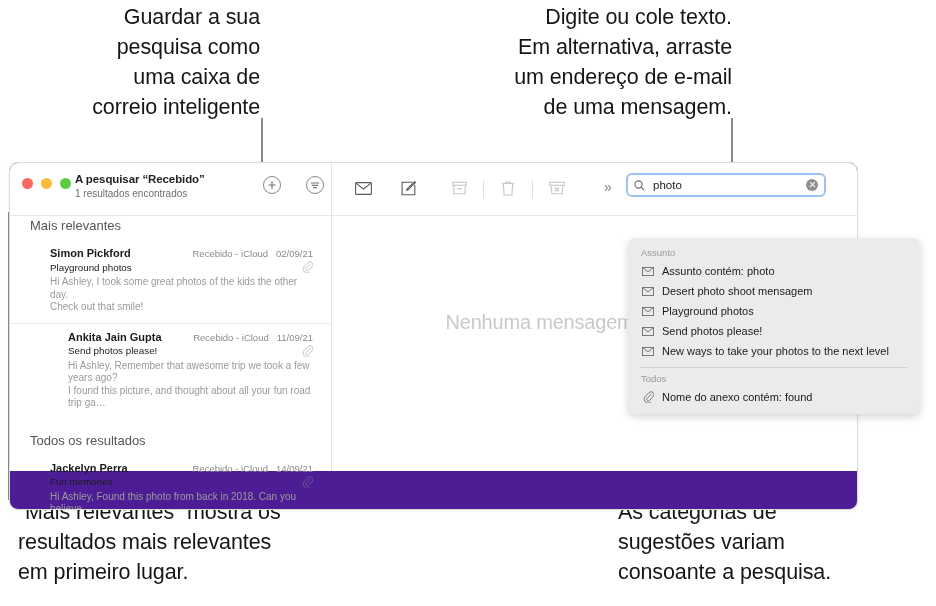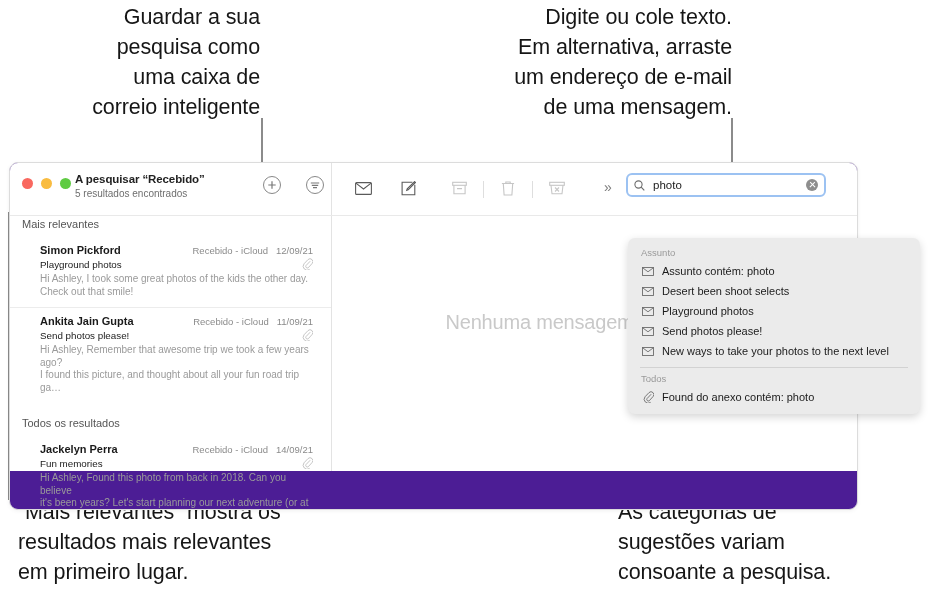--- a/index.html
+++ b/index.html
@@ -198,31 +198,31 @@
     border-top: 1px solid #e9e9e9;
   }
   #message-list {
     width: 322px;
     box-sizing: border-box;
     border-right: 1px solid #e3e3e3;
     background: #ffffff;
     position: relative;
   }
   .list-group-header {
-    font-size: 11px;
+    font-size: 13px;
     color: #555;
-    padding: 3px 0 7px 12px;
+    padding: 3px 0 7px 20px;
   }
   #group-header-top { padding-top: 2px; }
   .msg-row {
-    padding: 7px 18px 9px 30px;
+    padding: 7px 18px 9px 40px;
     position: relative;
     border-bottom: 1px solid #ececec;
   }
-  .msg-row.no-border { border-bottom: none; }
+  .msg-row.no-border { border-bottom: none; margin-left: 18px; }
   .msg-line1 {
     display: flex;
     align-items: baseline;
     justify-content: space-between;
   }
   .msg-sender {
     font-size: 11px;
     font-weight: bold;
     color: #1a1a1a;
   }
@@ -335,21 +335,21 @@
 
     <div id="titlebar-left">
       <div id="traffic-lights">
         <span class="tl tl-close"></span>
         <span class="tl tl-min"></span>
         <span class="tl tl-max"></span>
       </div>
 
       <div id="window-title-block">
         <div id="window-title">A pesquisar “Recebido”</div>
-        <div id="window-subtitle">5 resultados encontrados</div>
+        <div id="window-subtitle">1 resultados encontrados</div>
       </div>
 
       <div class="round-btn" id="btn-new-smart-mailbox">
         <svg width="16" height="16" viewBox="0 0 16 16">
           <line x1="8" y1="4.3" x2="8" y2="11.7" stroke="#777" stroke-width="1.2"></line>
           <line x1="4.3" y1="8" x2="11.7" y2="8" stroke="#777" stroke-width="1.2"></line>
         </svg>
       </div>
 
       <div class="round-btn" id="btn-filter">
@@ -423,21 +423,21 @@
   <div id="window-body">
 
     <div id="message-list">
 
       <div class="list-group-header" id="group-header-top">Mais relevantes</div>
 
       <div class="msg-row">
         <div class="msg-line1">
           <span class="msg-sender">Simon Pickford</span>
           <span class="msg-meta">
-            <span>Recebido - iCloud</span><span class="msg-date">12/09/21</span>
+            <span>Recebido - iCloud</span><span class="msg-date">02/09/21</span>
           </span>
         </div>
         <div class="msg-subject">
           <span>Playground photos</span>
           <svg class="clip" width="11" height="12" viewBox="0 0 11 12">
             <path d="M8.2 3.2 L4 7.6 a1.6 1.6 0 0 0 2.2 2.2 L10 5.6 a2.8 2.8 0 0 0 -4 -4 L2 5.8 a4 4 0 0 0 5.6 5.6" fill="none" stroke="#8a8a8a" stroke-width="0.9"></path>
           </svg>
         </div>
         <div class="msg-preview">Hi Ashley, I took some great photos of the kids the other day.
 Check out that smile!</div>
@@ -500,21 +500,21 @@
     <span>Assunto contém: photo</span>
   </div>
 
   <div class="sug-item">
     <span class="sug-icon">
       <svg width="12" height="9" viewBox="0 0 12 9">
         <rect x="0.5" y="0.5" width="11" height="8" fill="none" stroke="#6d6d6d" stroke-width="0.9"></rect>
         <path d="M0.7 0.8 L6 4.8 L11.3 0.8" fill="none" stroke="#6d6d6d" stroke-width="0.9"></path>
       </svg>
     </span>
-    <span>Desert been shoot selects</span>
+    <span>Desert photo shoot mensagem</span>
   </div>
 
   <div class="sug-item">
     <span class="sug-icon">
       <svg width="12" height="9" viewBox="0 0 12 9">
         <rect x="0.5" y="0.5" width="11" height="8" fill="none" stroke="#6d6d6d" stroke-width="0.9"></rect>
         <path d="M0.7 0.8 L6 4.8 L11.3 0.8" fill="none" stroke="#6d6d6d" stroke-width="0.9"></path>
       </svg>
     </span>
     <span>Playground photos</span>
@@ -543,15 +543,15 @@
   <div class="sug-divider"></div>
 
   <div class="sug-section-label">Todos</div>
 
   <div class="sug-item">
     <span class="sug-icon">
       <svg width="11" height="12" viewBox="0 0 11 12">
         <path d="M8.2 3.2 L4 7.6 a1.6 1.6 0 0 0 2.2 2.2 L10 5.6 a2.8 2.8 0 0 0 -4 -4 L2 5.8 a4 4 0 0 0 5.6 5.6" fill="none" stroke="#6d6d6d" stroke-width="0.9"></path>
       </svg>
     </span>
-    <span>Found do anexo contém: photo</span>
+    <span>Nome do anexo contém: found</span>
   </div>
 </div>
 
 </body></html>

